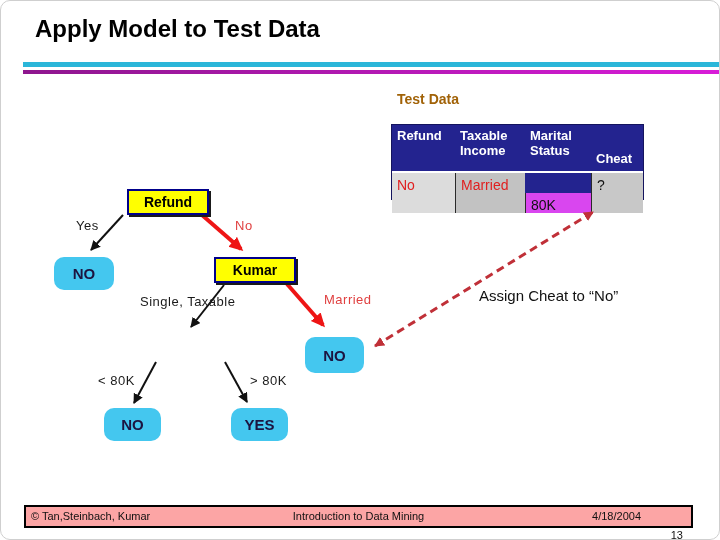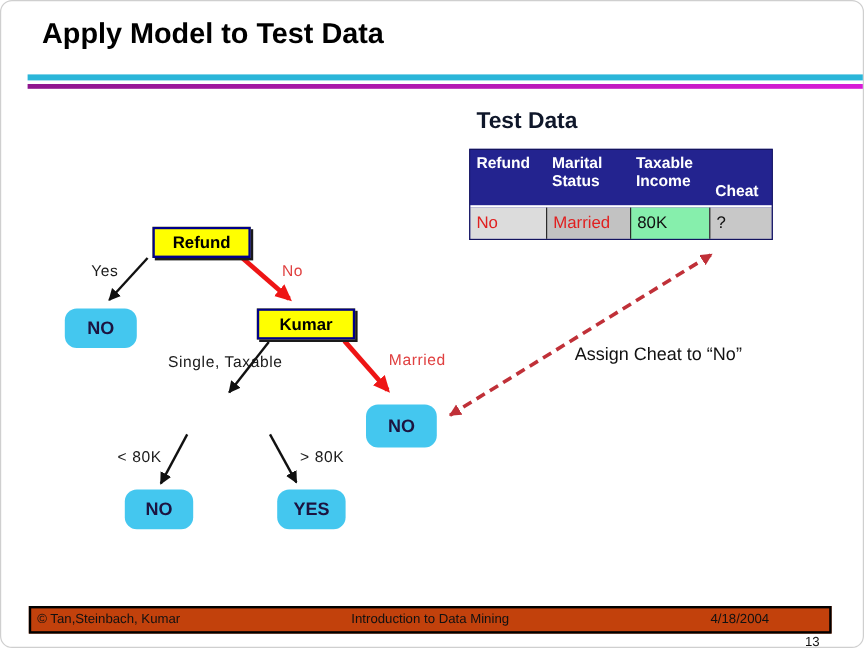--- a/index.html
+++ b/index.html
@@ -8,33 +8,33 @@
     border:1px solid #cfcfcf;border-radius:10px;overflow:hidden;
     font-family:"Liberation Sans",sans-serif;
   }
   .title{
     position:absolute;left:34px;top:14px;font-size:24px;font-weight:bold;color:#000;
     letter-spacing:0px;white-space:nowrap;
   }
   .rule-cyan{position:absolute;left:22px;top:61px;width:698px;height:5px;background:#2BB6D9;}
   .rule-magenta{position:absolute;left:22px;top:69px;width:698px;height:4px;
     background:linear-gradient(to right,#8E168E,#D81CD8);}
-  .section-label{position:absolute;left:396px;top:90px;font-size:19px;font-weight:bold;color:#0f172a;}
+  .section-label{position:absolute;left:396px;top:90px;font-size:14px;font-weight:bold;color:#a16207;}
 
   
   .ttable{position:absolute;left:390px;top:123px;border:1px solid #14145e;background:#23238F;}
   .thead{display:grid;grid-template-columns:63px 70px 66px 52px;height:46px;background:#23238F;}
   .thcell{color:#fff;font-weight:bold;font-size:13px;line-height:1.12;padding:4px 2px 4px 5px;}
   .thcell.bottom{display:flex;align-items:flex-end;}
   .trow{display:grid;grid-template-columns:63px 70px 66px 52px;height:26px;border-top:2px solid #fff;}
   .tcell{font-size:14px;padding:4px 2px 0 5px;}
   .tcell + .tcell{border-left:1px solid #2a2a2a;}
   .tcell.c1{background:#DCDCDC;color:#E02020;}
   .tcell.c2{background:#C2C2C2;color:#E02020;}
-  .tcell.c3{background:#86efac;color:#111;}
+  .tcell.c3{background:#d946ef;color:#111;margin-top:20px;}
   .tcell.c4{background:#C8C8C8;color:#111;}
 
   
   .dnode{
     position:absolute;background:#FFFF00;border:2px solid #00008B;
     box-shadow:2px 2px 0 #1a1a1a;
     font-size:14px;font-weight:bold;color:#000;text-align:center;
     display:flex;align-items:center;justify-content:center;
   }
   .lnode{
@@ -43,21 +43,21 @@
     display:flex;align-items:center;justify-content:center;
   }
   .edge-label{position:absolute;font-size:13px;color:#1a1a1a;letter-spacing:0.5px;white-space:nowrap;}
   .edge-label.red{color:#E04040;}
   .annotation{position:absolute;left:478px;top:286px;font-size:15px;color:#111;white-space:nowrap;}
   .arrows{position:absolute;left:0;top:0;width:718px;height:538px;pointer-events:none;}
 
   
   .footer{
     position:absolute;left:23px;top:504px;width:665px;height:19px;
-    border:2px solid #000;background:#c2410c;font-size:11px;color:#111;
+    border:2px solid #000;background:#fca5a5;font-size:11px;color:#111;
   }
   .footer span{position:absolute;top:3px;white-space:nowrap;}
   .f-copy{left:5px;}
   .f-center{left:0;right:0;text-align:center;}
   .f-date{right:50px;margin-left:32px;}
   .f-page{right:8px;margin-top:19px;}
 </style>
 </head>
 <body>
 
@@ -65,22 +65,22 @@
 
   <div class="title">Apply Model to Test Data</div>
   <div class="rule-cyan"></div>
   <div class="rule-magenta"></div>
 
   <div class="section-label">Test Data</div>
 
   <div class="ttable">
     <div class="thead">
       <div class="thcell">Refund</div>
+      <div class="thcell">Taxable Income</div>
       <div class="thcell">Marital Status</div>
-      <div class="thcell">Taxable Income</div>
       <div class="thcell bottom">Cheat</div>
     </div>
     <div class="trow">
       <div class="tcell c1">No</div>
       <div class="tcell c2">Married</div>
       <div class="tcell c3">80K</div>
       <div class="tcell c4">?</div>
     </div>
   </div>
 

